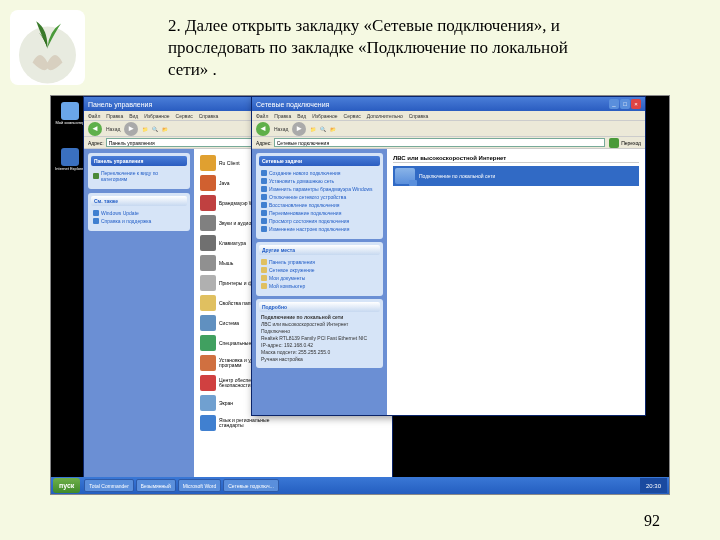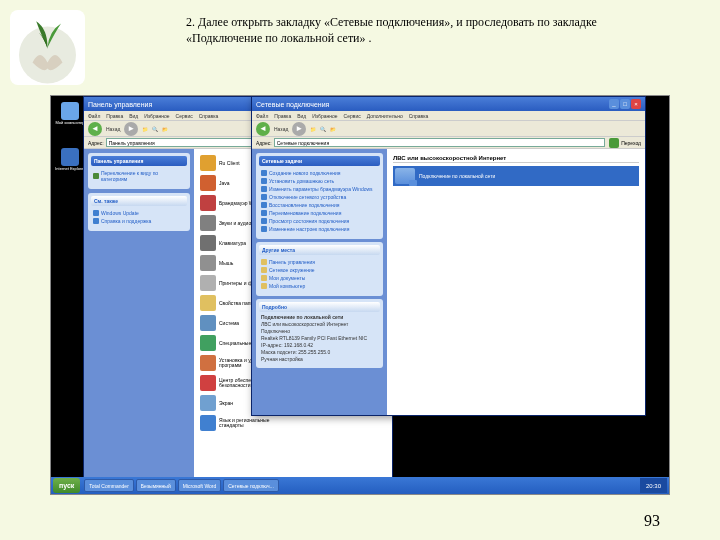--- a/index.html
+++ b/index.html
@@ -1,19 +1,19 @@
 <!DOCTYPE html>
 <html><head>
 <meta charset="utf-8">
 <style>
   * { margin: 0; padding: 0; box-sizing: border-box; }
   body { width: 720px; height: 540px; background: #f5f9e2; font-family: "Times New Roman", serif; position: relative; }
   .logo { position: absolute; top: 10px; left: 10px; width: 75px; height: 75px; border-radius: 8px; overflow: hidden; }
   .logo svg { width: 100%; height: 100%; }
-  .instruction { position: absolute; top: 15px; left: 186px; width: 430px; font-size: 12px; line-height: 1.3; color: #000; }
+  .instruction { position: absolute; top: 15px; left: 168px; width: 430px; font-size: 17px; line-height: 1.3; color: #000; }
   .page-num { position: absolute; bottom: 10px; right: 60px; font-size: 16px; color: #000; }
   .shot { position: absolute; top: 95px; left: 50px; width: 620px; height: 400px; background: #000; border: 1px solid #888; overflow: hidden; font-family: Tahoma, sans-serif; }
 
   
   .desktop { position: absolute; inset: 0; background: #000; }
   .dicons { position: absolute; top: 6px; left: 4px; display: grid; grid-template-columns: repeat(4, 38px); grid-auto-rows: 38px; gap: 8px 8px; }
   .dicon { width: 30px; height: 30px; display: flex; flex-direction: column; align-items: center; }
   .dicon .ico { width: 18px; height: 18px; border-radius: 3px; }
   .dicon .lbl { font-size: 4px; color: #fff; text-align: center; line-height: 1; margin-top: 1px; white-space: nowrap; overflow: hidden; max-width: 36px; }
 
@@ -76,21 +76,21 @@
     <rect width="100" height="100" fill="#fff"></rect>
     <circle cx="50" cy="60" r="38" fill="#e8ebe0"></circle>
     <path d="M30 70 Q40 50 50 70 Q60 50 70 70 Q55 85 50 78 Q45 85 30 70" fill="#d8d0c0"></path>
     <path d="M50 50 Q40 30 35 15 Q50 25 50 50" fill="#3a7a2a"></path>
     <path d="M50 50 Q60 30 68 18 Q52 28 50 50" fill="#4a9a3a"></path>
     <path d="M50 52 Q46 38 38 30 Q50 40 50 52" fill="#2a6a1a"></path>
   </svg>
 </div>
 
 <div class="instruction">2. Далее открыть закладку «Сетевые подключения», и проследовать по закладке «Подключение по локальной сети» .</div>
-<div class="page-num">93</div>
+<div class="page-num">92</div>
 
 <div class="shot">
   <div class="desktop">
     <div class="dicons" id="dicons">
         <div class="dicon">
           <div class="ico" style="background:#6aa6e8"></div>
           <div class="lbl">Мой компьютер</div>
         </div>
         <div class="dicon">
           <div class="ico" style="background:#4a8ad0"></div>

